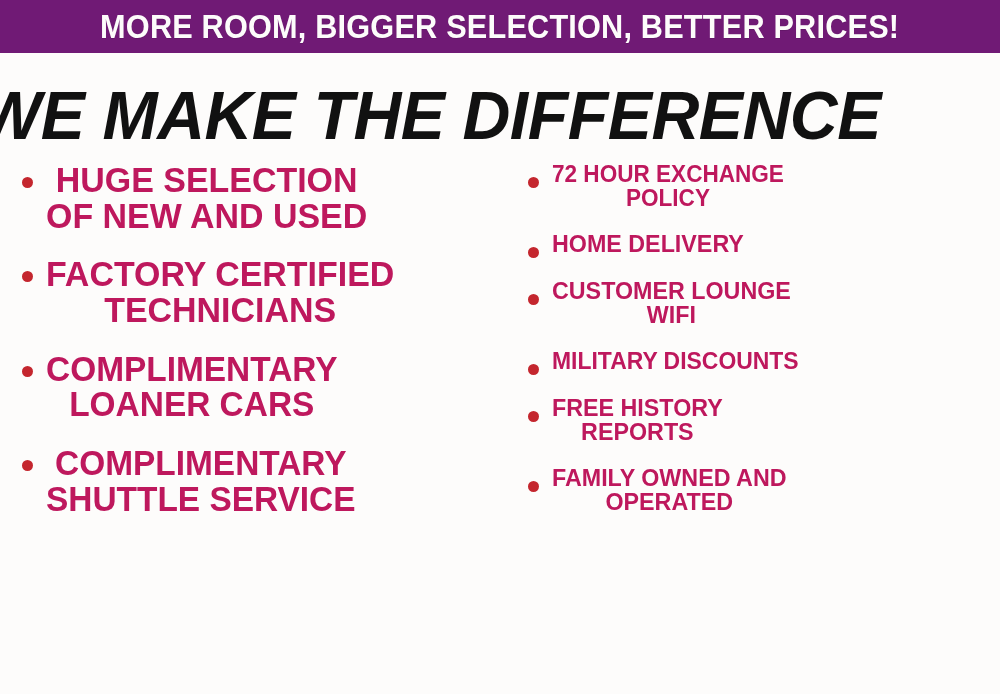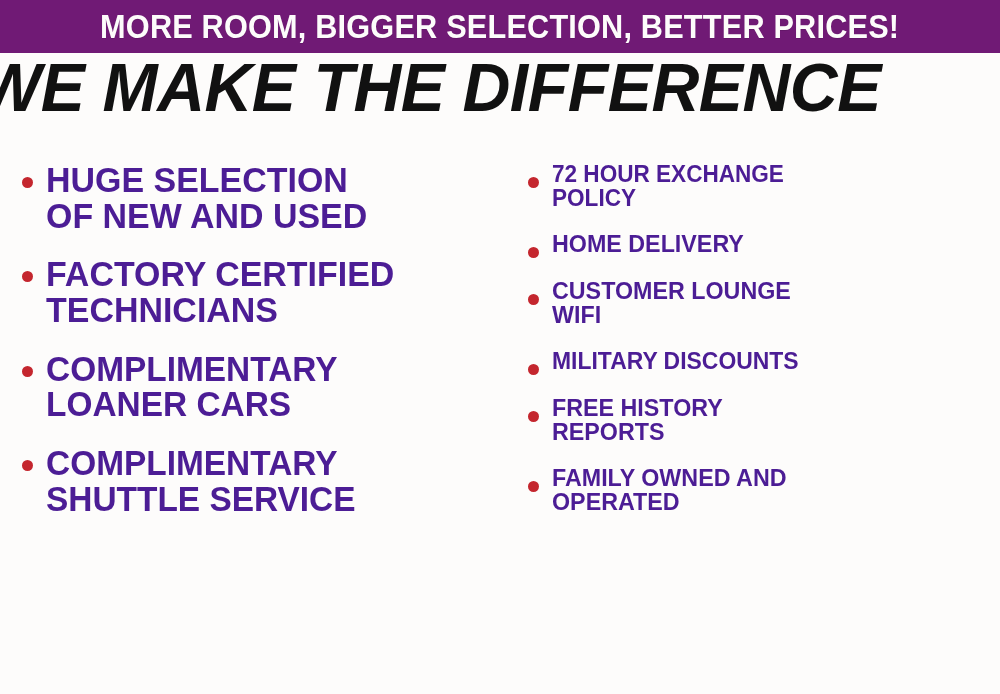--- a/index.html
+++ b/index.html
@@ -49,21 +49,21 @@
     text-shadow:0 1px 0 rgba(0,0,0,0.10);
   }
 
   
   .headline-wrap {
     position:absolute;
     left:0; top:53px;
     width:860px;
     height:97px;
     display:flex;
-    align-items:flex-start;
+    align-items:flex-end;
     justify-content:center;
   }
 
   .headline {
     color:#111111;
     font-family:"Liberation Sans", sans-serif;
     font-weight:bold;
     font-style:italic;
     font-size:69px;
     line-height:1;
@@ -85,24 +85,25 @@
   .col {
     position:relative;
     height:100%;
   }
   .col-left  { width:505px; padding-left:22px; padding-top:12px; }
   .col-right { width:495px; padding-left:23px; padding-top:12px; }
 
   .bullet-item {
     display:flex;
     align-items:flex-start;
-    color:#4c1d95;
+    color:#be185d;
     font-family:"Liberation Sans", sans-serif;
     font-weight:bold;
     line-height:1.02;
+    text-align:center;
   }
 
   .col-left  .bullet-item { font-size:35px; margin-bottom:23px; }
   .col-right .bullet-item { font-size:24px; margin-bottom:21px; }
 
   .dot {
     flex:0 0 auto;
     width:11px;
     height:11px;
     border-radius:50%;

